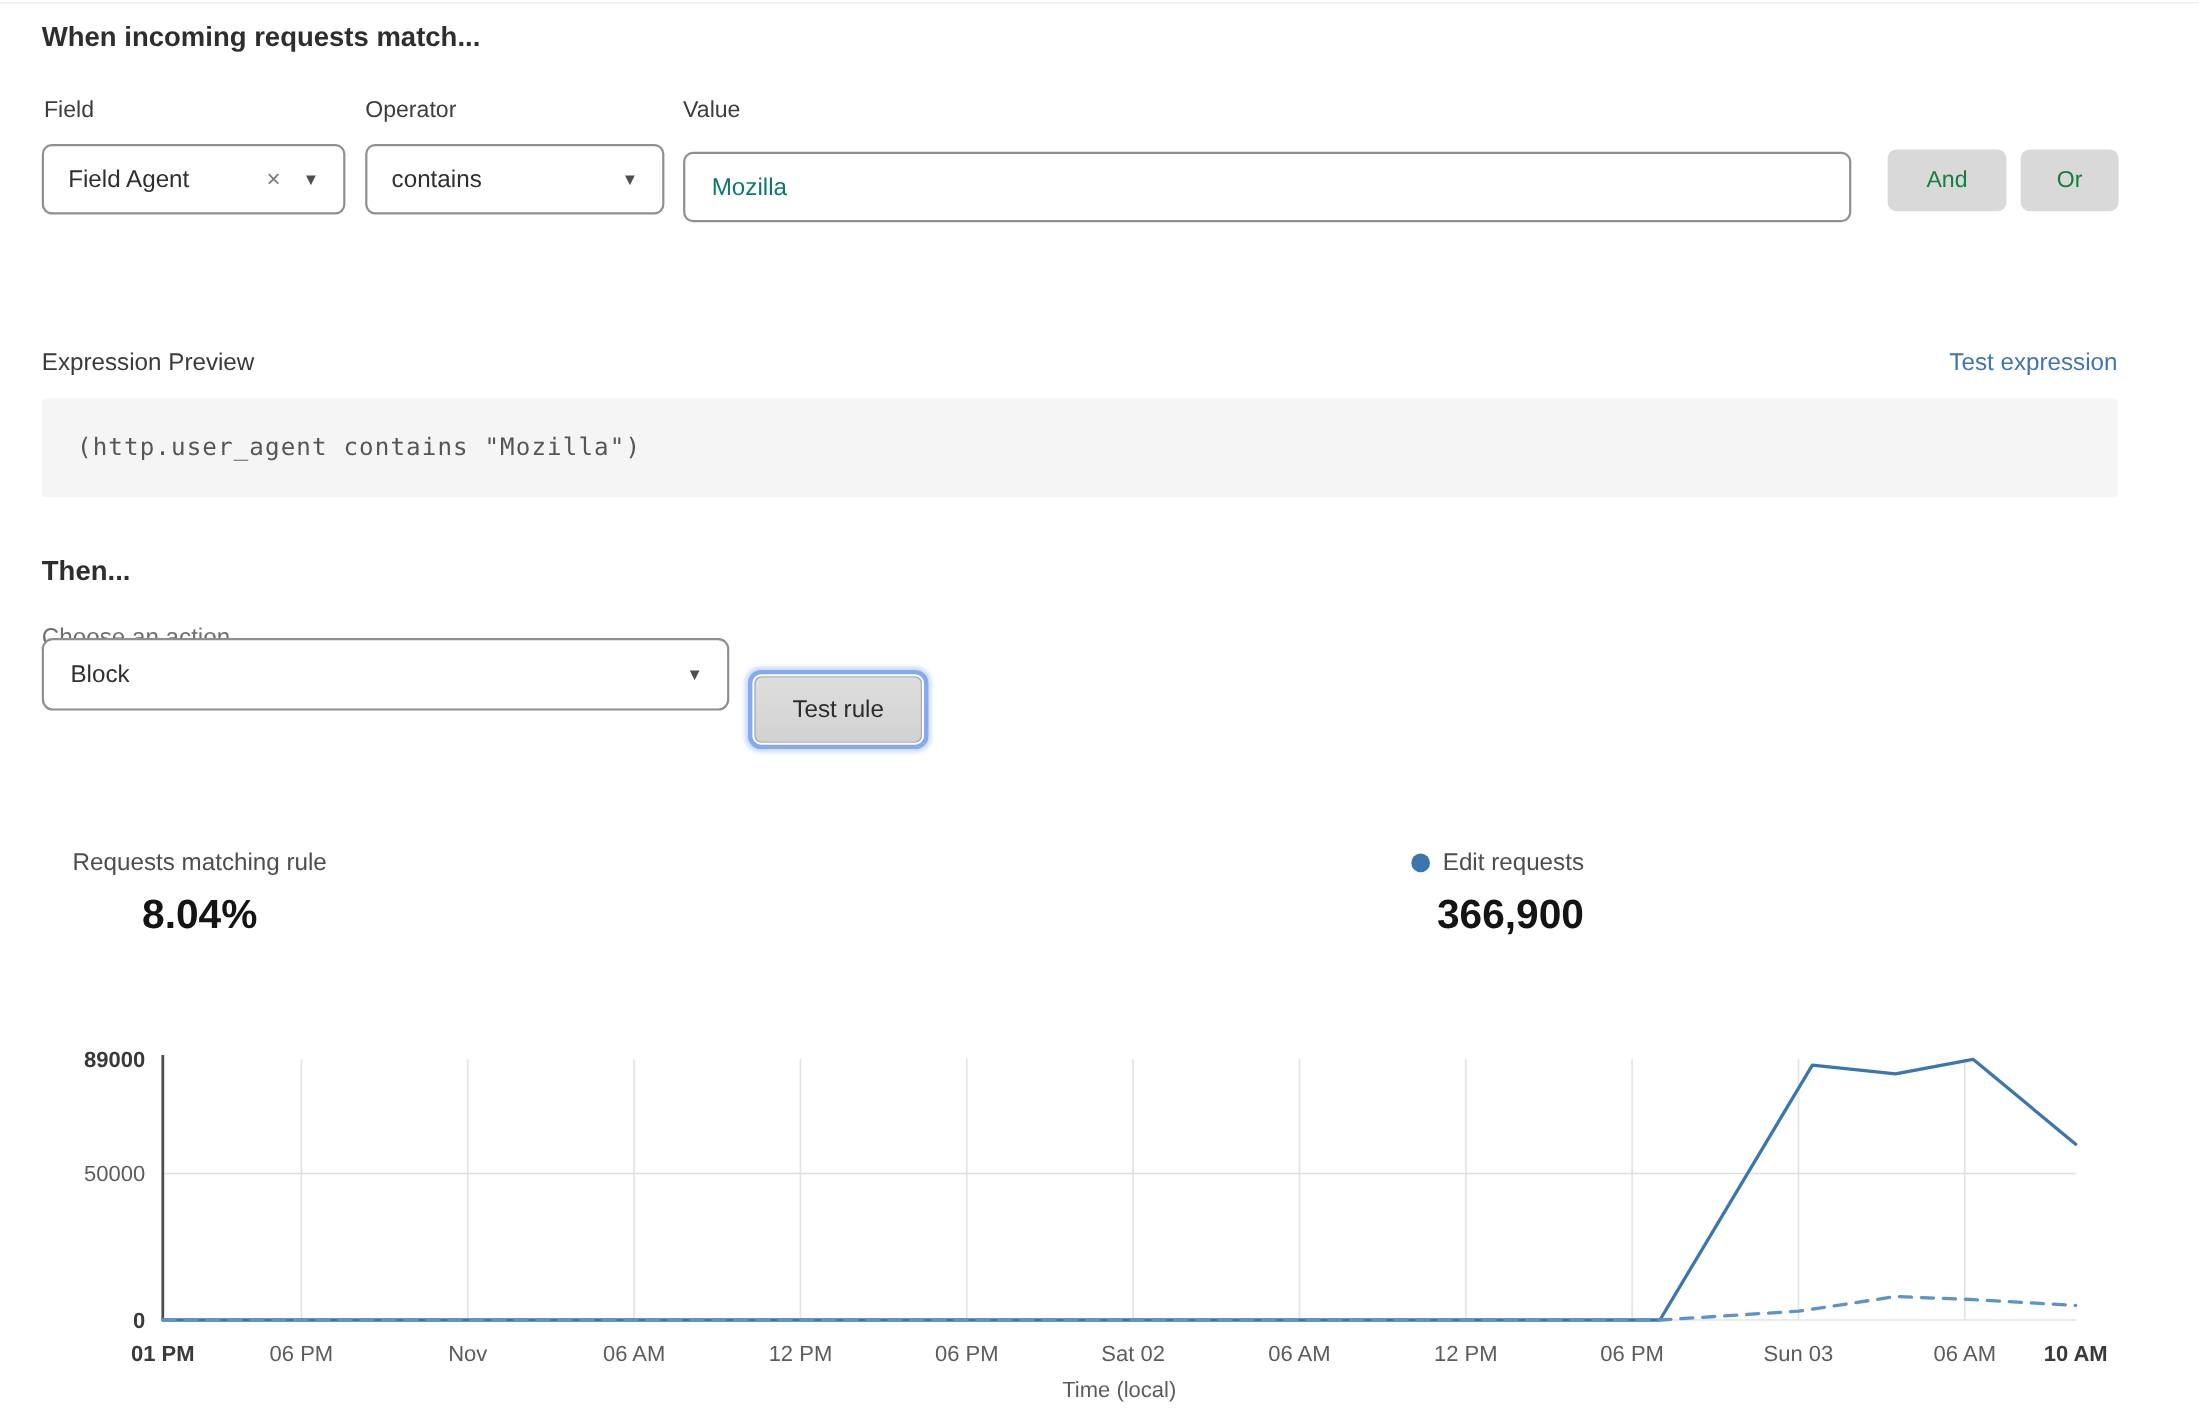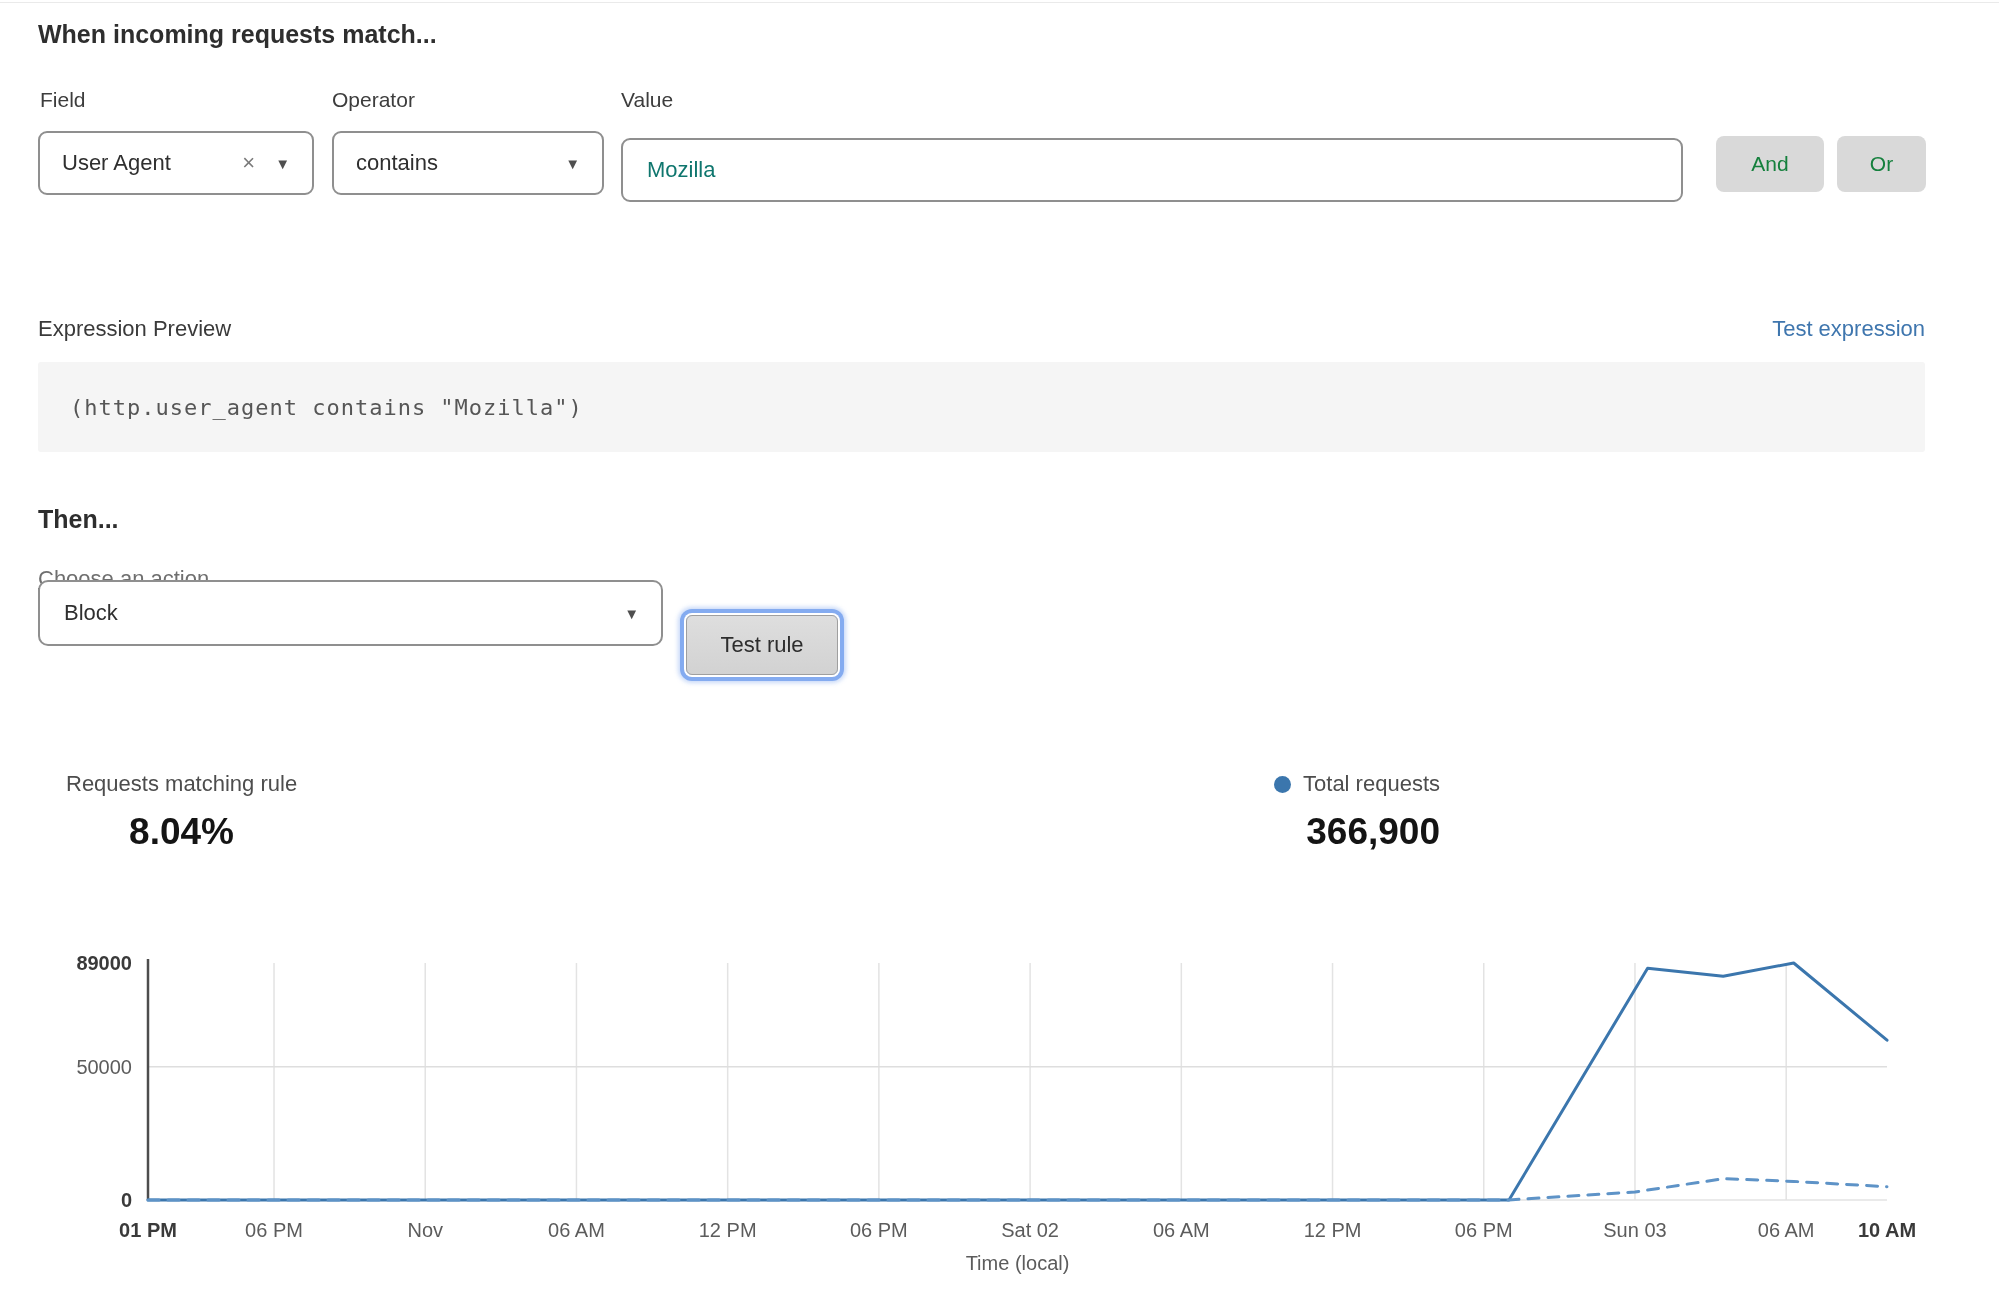--- a/index.html
+++ b/index.html
@@ -62,21 +62,21 @@
 <div class="page">
   <div class="top-hairline"></div>
 
   <div class="h-bold" style="left:38px; top:20px;">When incoming requests match...</div>
 
   <div class="field-label" style="left:40px;">Field</div>
   <div class="field-label" style="left:332px;">Operator</div>
   <div class="field-label" style="left:621px;">Value</div>
 
   <div class="select-box" style="left:38px; width:276px;">
-    <span class="txt">User Agent</span>
+    <span class="txt">Field Agent</span>
     <span class="clear-x">×</span>
     <span class="caret">▼</span>
   </div>
 
   <div class="select-box" style="left:332px; width:272px;">
     <span class="txt">contains</span>
     <span class="caret">▼</span>
   </div>
 
   <input class="value-input" type="text" value="Mozilla" style="">
@@ -100,21 +100,21 @@
   <button class="test-btn">Test rule</button>
 
   <div class="stat-block stat-left">
     <span class="stat-label">Requests matching rule</span>
     <span class="stat-value">8.04%</span>
   </div>
 
   <div class="stat-block stat-total">
     <span class="legend-row">
       <span class="dot-solid" id="total-dot" style="background: rgb(59, 118, 173);"></span>
-      <span class="stat-label">Total requests</span>
+      <span class="stat-label">Edit requests</span>
     </span>
     <span class="stat-value">366,900</span>
   </div>
 
 
   <svg id="chart-svg" width="1999" height="365" viewBox="0 0 1999 365">
       <line x1="274.0144927536232" y1="33" x2="274.0144927536232" y2="270" stroke="#e3e3e3" stroke-width="1.5"></line>
       <line x1="425.231884057971" y1="33" x2="425.231884057971" y2="270" stroke="#e3e3e3" stroke-width="1.5"></line>
       <line x1="576.4492753623189" y1="33" x2="576.4492753623189" y2="270" stroke="#e3e3e3" stroke-width="1.5"></line>
       <line x1="727.6666666666666" y1="33" x2="727.6666666666666" y2="270" stroke="#e3e3e3" stroke-width="1.5"></line>

